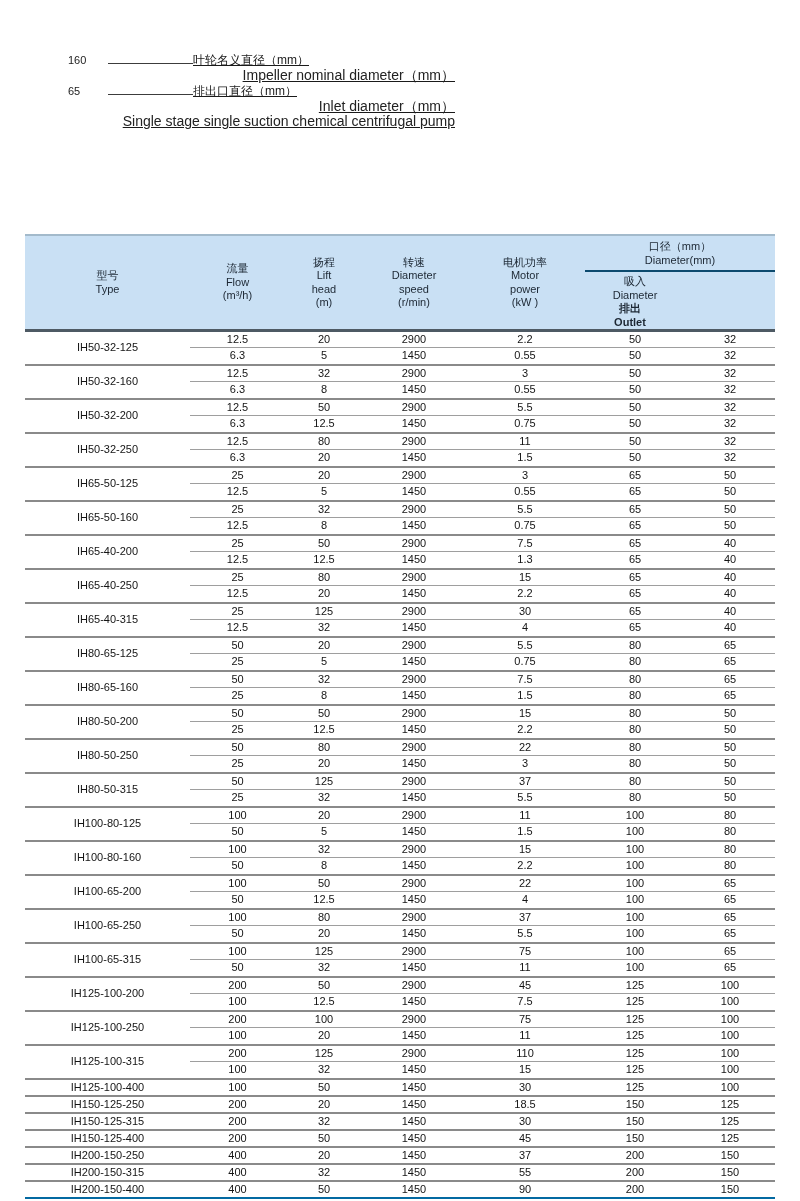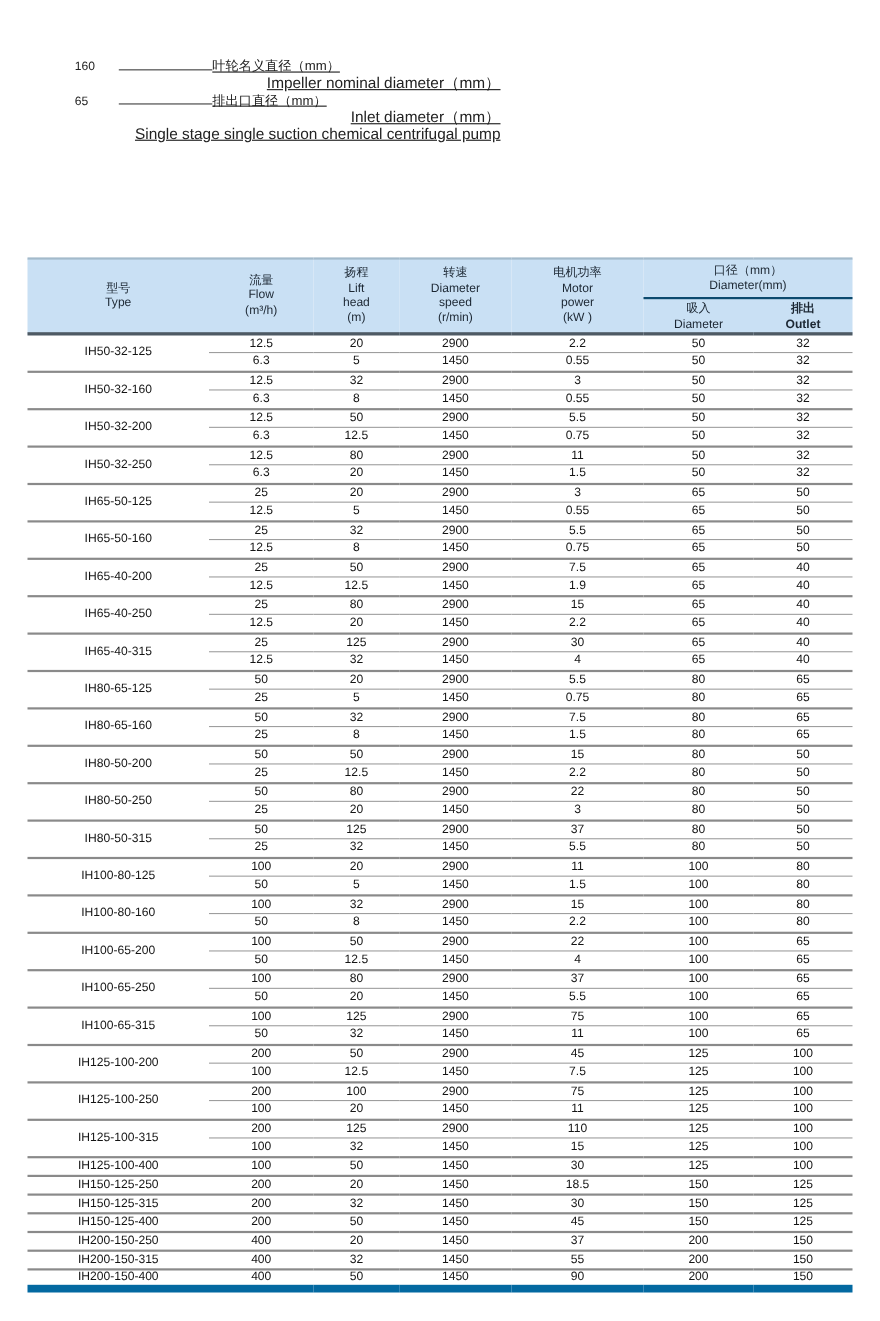--- a/index.html
+++ b/index.html
@@ -73,37 +73,37 @@
     vertical-align: middle;
     padding: 2px 0;
     height: 62px;
     text-align: center;
   }
   .spec-table thead th.th-dia { padding: 0; vertical-align: top; }
   .dia-top {
     padding: 4px 0 3px;
     border-bottom: 2px solid #0c4a6e;
   }
-  .dia-split { display: flex; padding-top: 3px; }
+  .dia-split { display: flex; padding-top: 3px; flex-direction: column; }
   .dia-sub-suction { width: 100px; }
   .dia-sub-outlet { width: 90px; font-weight: bold; }
 
   .spec-table tbody td {
     font-size: 11px;
     height: 17px;
     line-height: 13px;
     text-align: center;
     color: #141414;
     padding: 0;
     vertical-align: middle;
   }
   .spec-table tbody tr.group-start td { border-top: 2px solid #8a8a8a; }
   .spec-table tbody tr:first-child td { border-top: none; }
   .spec-table tbody tr.subrow td { border-top: 1px solid #9e9e9e; }
-  .spec-table tbody tr:last-child td { border-bottom: 7px solid #0369a1; }
+  .spec-table tbody tr:last-child td { border-bottom: 2px solid #0369a1; }
 </style>
 </head>
 <body>
 
 <div class="page">
 
   <div class="legend">
     <div class="legend-line">
       <span class="legend-code">160</span><span class="legend-rule"></span><span class="legend-cn">叶轮名义直径（mm）</span>
     </div>
@@ -284,21 +284,21 @@
           <td>50</td>
           <td>2900</td>
           <td>7.5</td>
           <td>65</td>
           <td>40</td>
         </tr>
         <tr class="subrow">
           <td>12.5</td>
           <td>12.5</td>
           <td>1450</td>
-          <td>1.9</td>
+          <td>1.3</td>
           <td>65</td>
           <td>40</td>
         </tr>
         <tr class="group-start">
           <td rowspan="2">IH65-40-250</td>
           <td>25</td>
           <td>80</td>
           <td>2900</td>
           <td>15</td>
           <td>65</td>

